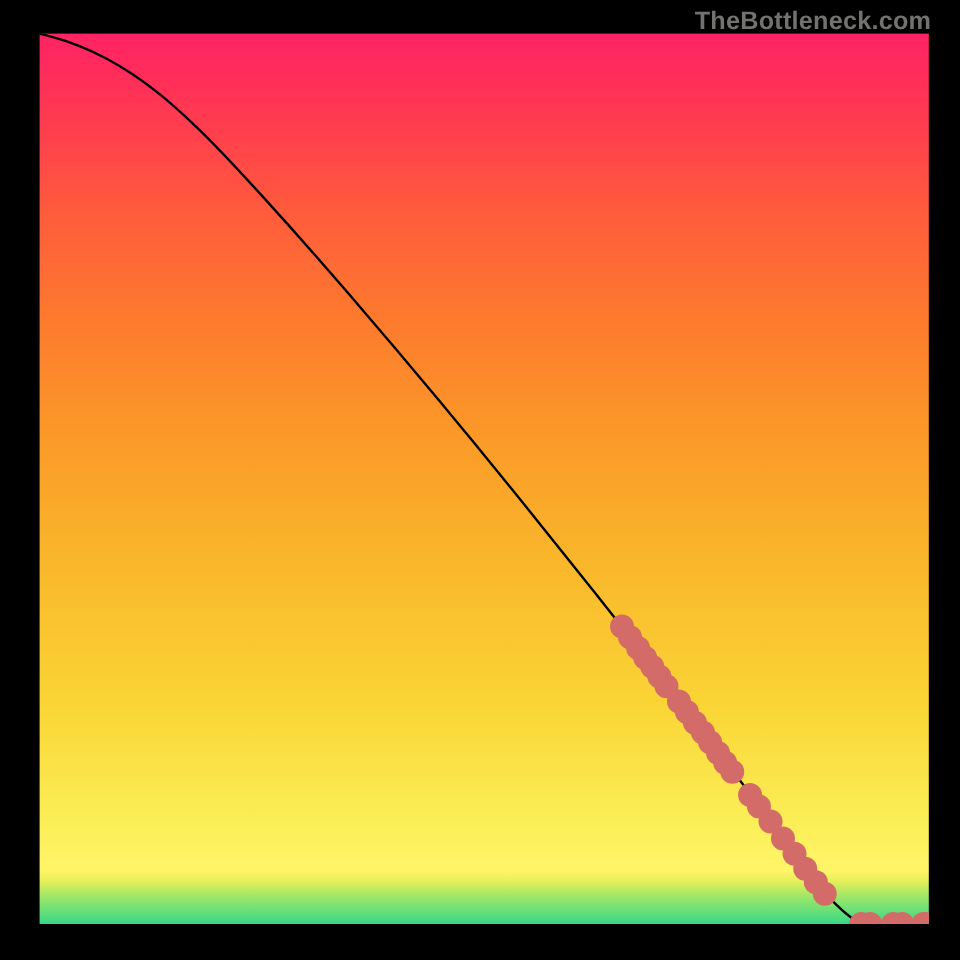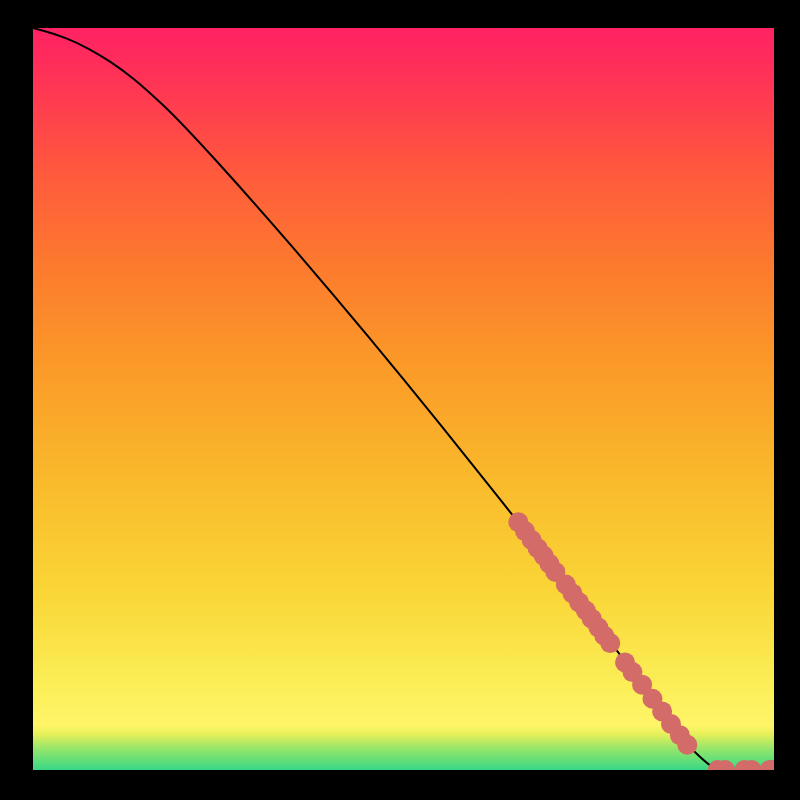--- a/index.html
+++ b/index.html
@@ -56,20 +56,21 @@
     position: absolute;
     left: 0;
     top: 0;
     pointer-events: none;
   }
 </style>
 </head>
 <body>
 
 <div class="frame">
+  <div class="watermark">TheBottleneck.com</div>
   <div class="plot-area">
     <svg class="curve" width="741" height="742" viewBox="0 0 741 742">
       <g id="chart-layer">
           <path d="M 0 0 Q 0 0 11.115 2.9680000000000177 Q 22.23 5.9360000000000355 33.345 10.388000000000034 Q 44.46 14.840000000000032 55.575 20.77600000000001 Q 66.69 26.71199999999999 77.805 34.13199999999995 Q 88.92 41.55199999999991 100.035 50.45599999999996 Q 111.14999999999999 59.360000000000014 129.675 76.79700000000003 Q 148.20000000000002 94.23400000000004 185.25 135.04400000000004 Q 222.29999999999998 175.85400000000004 259.35 218.89000000000001 Q 296.40000000000003 261.926 333.45000000000005 306.446 Q 370.5 350.966 407.54999999999995 396.97 Q 444.59999999999997 442.97400000000005 463.125 466.347 Q 481.65000000000003 489.71999999999997 500.17499999999995 513.4639999999999 Q 518.6999999999999 537.208 537.2249999999999 561.323 Q 555.75 585.438 574.2750000000001 609.924 Q 592.8000000000001 634.41 611.325 659.267 Q 629.85 684.124 640.965 699.335 Q 652.08 714.546 663.195 725.3050000000001 Q 674.3100000000001 736.064 679.8675000000001 739.0319999999999 Q 685.4250000000001 742 690.9825000000001 742 Q 696.54 742 703.95 742 Q 711.36 742 716.9175 742 Q 722.475 742 728.0325 742 Q 733.59 742 737.2950000000001 742 L 741 742" fill="none" stroke="#000000" stroke-width="2" stroke-linecap="round"></path>
           <circle cx="485.355" cy="494.172" r="10" fill="#d36b68"></circle>
           <circle cx="492.024" cy="503.076" r="10" fill="#d36b68"></circle>
           <circle cx="498.6929999999999" cy="511.98" r="10" fill="#d36b68"></circle>
           <circle cx="504.621" cy="520.142" r="10" fill="#d36b68"></circle>
           <circle cx="510.54900000000004" cy="527.562" r="10" fill="#d36b68"></circle>
           <circle cx="516.4770000000001" cy="535.7239999999999" r="10" fill="#d36b68"></circle>

